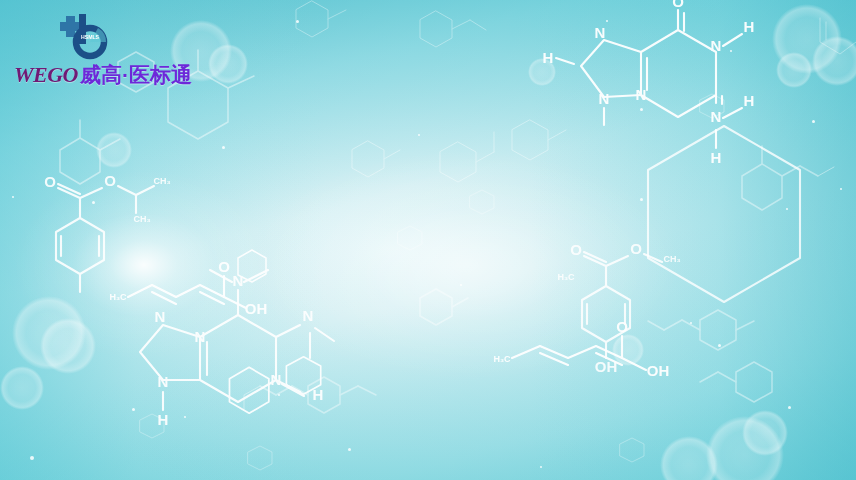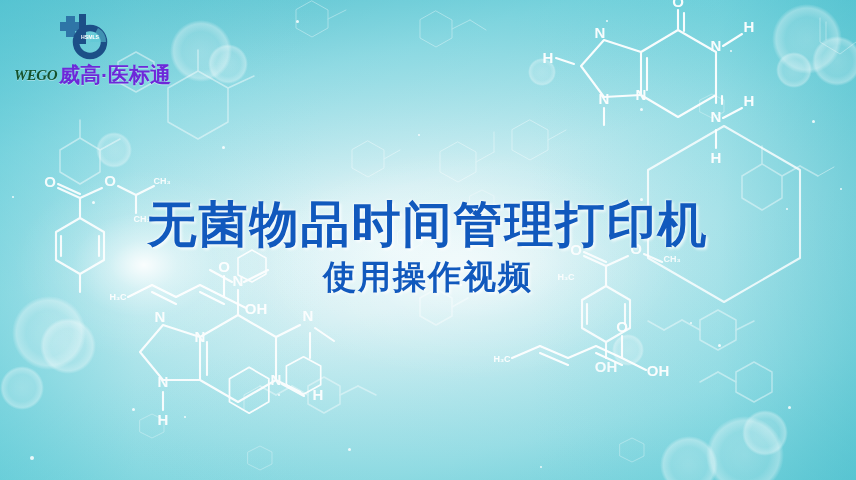--- a/index.html
+++ b/index.html
@@ -117,23 +117,23 @@
     width: 180px;
     height: 26px;
     display: flex;
     align-items: center;
     white-space: nowrap;
   }
   .wego {
     font-family: "Liberation Serif", "DejaVu Serif", serif;
     font-style: italic;
     font-weight: bold;
-    font-size: 15px;
+    font-size: 22px;
     letter-spacing: -0.5px;
-    color: #14532d;
+    color: #701a75;
     text-shadow: 0 1px 0 rgba(255,255,255,0.35);
   }
   .cn-word {
     font-family: "Liberation Sans", "DejaVu Sans", sans-serif;
     font-weight: bold;
     font-size: 21px;
     letter-spacing: 0px;
     color: #6d28d9;
     margin-left: 2px;
     text-shadow: 0 1px 0 rgba(255,255,255,0.35);
@@ -454,18 +454,14 @@
         <text x="30" y="27" fill="#ffffff" font-family="Liberation Sans, sans-serif" font-size="5.2" font-weight="bold" text-anchor="middle">HSMLS</text>
       </svg>
     </div>
 
     <div class="logo-word">
       <span class="wego">WEGO</span>
       <span class="cn-word">威高·医标通</span>
     </div>
   </div>
 
-  <div class="title-wrap">
-    <div class="main-title">无菌物品时间管理打印机</div>
-    <div class="sub-title">使用操作视频</div>
-  </div>
 
 </div>
 
 </body></html>

